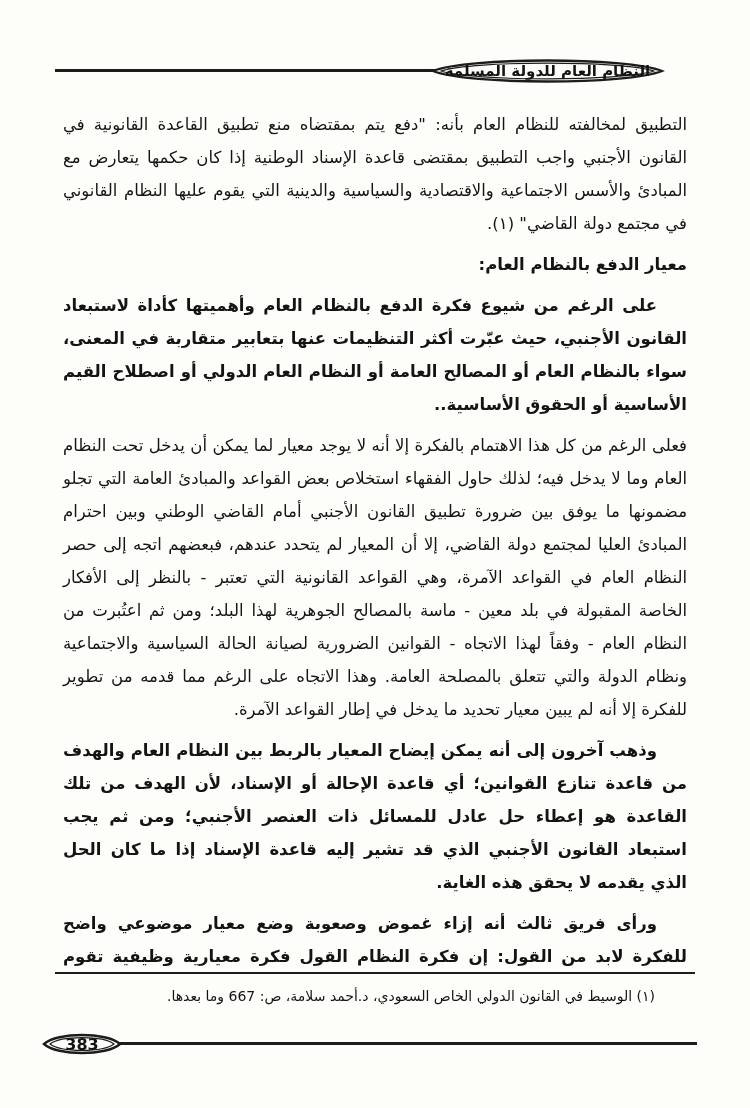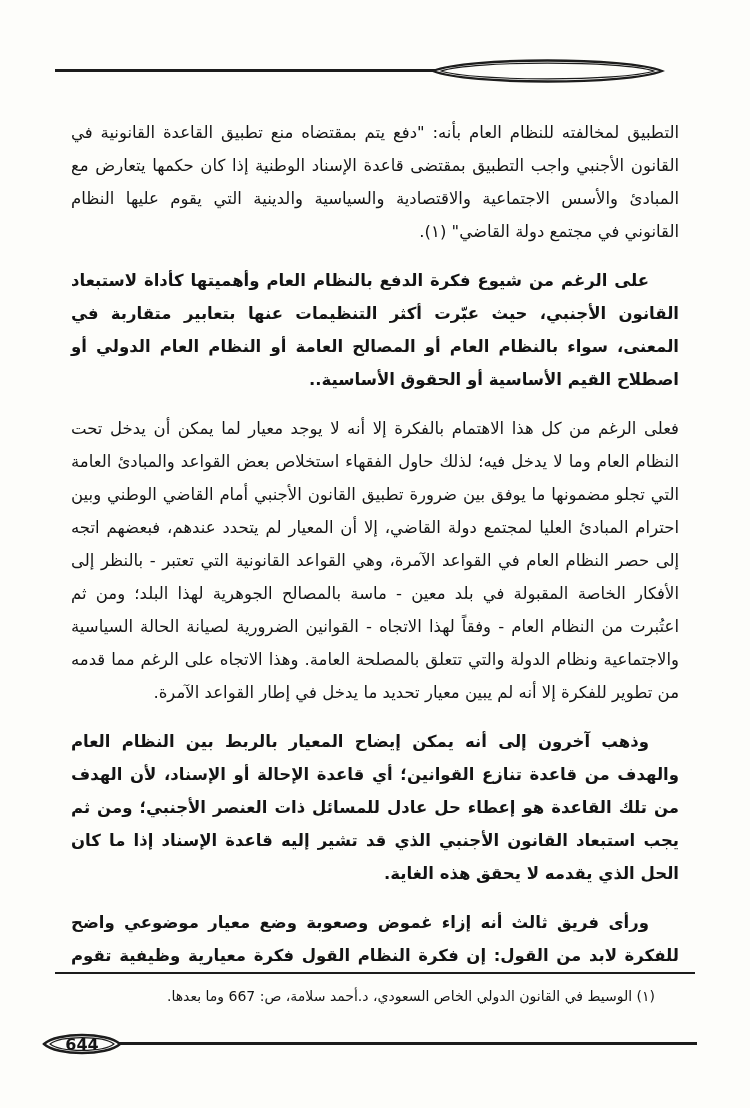--- a/index.html
+++ b/index.html
@@ -32,21 +32,21 @@
 
   
   .body-text {
     position: absolute;
     top: 100px; left: 55px; right: 55px; bottom: 140px;
     overflow: hidden;
     font-size: 16.5px;
     line-height: 33px;
     text-align: justify;
   }
-  .body-text p, .body-text h2 { margin: 16px; font-size: inherit; line-height: inherit; }
+  .body-text p, .body-text h2 { margin: 8px; font-size: inherit; line-height: inherit; }
   .para.indent { text-indent: 30px; font-weight: bold; }
   .section-heading { font-weight: bold; text-align: right; }
 
   
   .footnote-sep { position: absolute; top: 972px; left: 55px; right: 55px; height: 2px; }
   .footnote {
     position: absolute; top: 985px; left: 55px; right: 55px;
     padding-right: 40px;
     font-size: 14px; line-height: 22px; text-align: right;
   }
@@ -60,36 +60,38 @@
 </head>
 <body>
 
 <div class="header">
   <div class="rule header-rule"></div>
   <div class="cartouche title-cartouche">
     <svg viewBox="0 0 235 36" preserveAspectRatio="none">
       <path d="M3,18 C38,4 197,4 232,18 C197,32 38,32 3,18 Z" fill="#fdfdfa" stroke="#1c1c1c" stroke-width="2.4"></path>
       <path d="M11,18 C43,7.5 192,7.5 224,18 C192,28.5 43,28.5 11,18 Z" fill="none" stroke="#1c1c1c" stroke-width="1.1"></path>
     </svg>
+    <span class="book-title">النظام العام للدولة المسلمة</span>
   </div>
 </div>
 
 <div class="body-text">
   <p class="para">التطبيق لمخالفته للنظام العام بأنه: "دفع يتم بمقتضاه منع تطبيق القاعدة القانونية في القانون الأجنبي واجب التطبيق بمقتضى قاعدة الإسناد الوطنية إذا كان حكمها يتعارض مع المبادئ والأسس الاجتماعية والاقتصادية والسياسية والدينية التي يقوم عليها النظام القانوني في مجتمع دولة القاضي" (١).</p>
+  <h2 class="section-heading">معيار الدفع بالنظام العام:</h2>
   <p class="para indent">على الرغم من شيوع فكرة الدفع بالنظام العام وأهميتها كأداة لاستبعاد القانون الأجنبي، حيث عبّرت أكثر التنظيمات عنها بتعابير متقاربة في المعنى، سواء بالنظام العام أو المصالح العامة أو النظام العام الدولي أو اصطلاح القيم الأساسية أو الحقوق الأساسية..</p>
   <p class="para">فعلى الرغم من كل هذا الاهتمام بالفكرة إلا أنه لا يوجد معيار لما يمكن أن يدخل تحت النظام العام وما لا يدخل فيه؛ لذلك حاول الفقهاء استخلاص بعض القواعد والمبادئ العامة التي تجلو مضمونها ما يوفق بين ضرورة تطبيق القانون الأجنبي أمام القاضي الوطني وبين احترام المبادئ العليا لمجتمع دولة القاضي، إلا أن المعيار لم يتحدد عندهم، فبعضهم اتجه إلى حصر النظام العام في القواعد الآمرة، وهي القواعد القانونية التي تعتبر - بالنظر إلى الأفكار الخاصة المقبولة في بلد معين - ماسة بالمصالح الجوهرية لهذا البلد؛ ومن ثم اعتُبرت من النظام العام - وفقاً لهذا الاتجاه - القوانين الضرورية لصيانة الحالة السياسية والاجتماعية ونظام الدولة والتي تتعلق بالمصلحة العامة. وهذا الاتجاه على الرغم مما قدمه من تطوير للفكرة إلا أنه لم يبين معيار تحديد ما يدخل في إطار القواعد الآمرة.</p>
   <p class="para indent">وذهب آخرون إلى أنه يمكن إيضاح المعيار بالربط بين النظام العام والهدف من قاعدة تنازع القوانين؛ أي قاعدة الإحالة أو الإسناد، لأن الهدف من تلك القاعدة هو إعطاء حل عادل للمسائل ذات العنصر الأجنبي؛ ومن ثم يجب استبعاد القانون الأجنبي الذي قد تشير إليه قاعدة الإسناد إذا ما كان الحل الذي يقدمه لا يحقق هذه الغاية.</p>
   <p class="para indent">ورأى فريق ثالث أنه إزاء غموض وصعوبة وضع معيار موضوعي واضح للفكرة لابد من القول: إن فكرة النظام القول فكرة معيارية وظيفية تقوم على تحقيق المصلحة العامة العليا،</p>
 </div>
 
 <div class="rule footnote-sep"></div>
 <div class="footnote">(١) الوسيط في القانون الدولي الخاص السعودي، د.أحمد سلامة، ص: 667 وما بعدها.</div>
 
 <div class="footer">
   <div class="rule footer-rule"></div>
   <div class="cartouche page-cartouche">
     <svg viewBox="0 0 80 30" preserveAspectRatio="none">
       <path d="M2,15 C15,3 65,3 78,15 C65,27 15,27 2,15 Z" fill="#fdfdfa" stroke="#1c1c1c" stroke-width="2.4"></path>
       <path d="M8,15 C19,6.5 61,6.5 72,15 C61,23.5 19,23.5 8,15 Z" fill="none" stroke="#1c1c1c" stroke-width="1.1"></path>
     </svg>
-    <span class="page-number">644</span>
+    <span class="page-number">383</span>
   </div>
 </div>
 
 </body></html>

